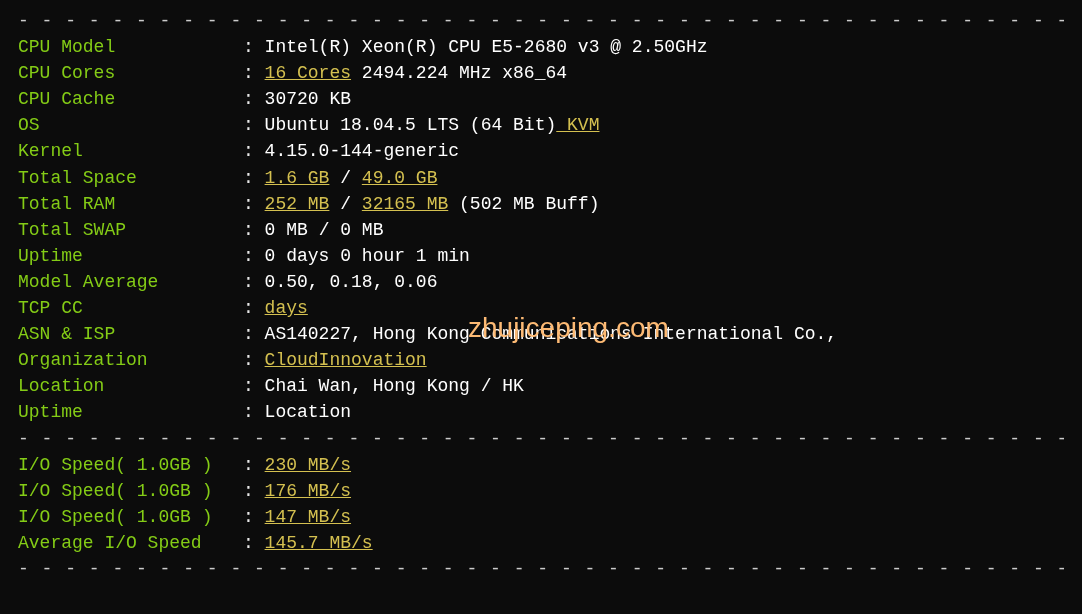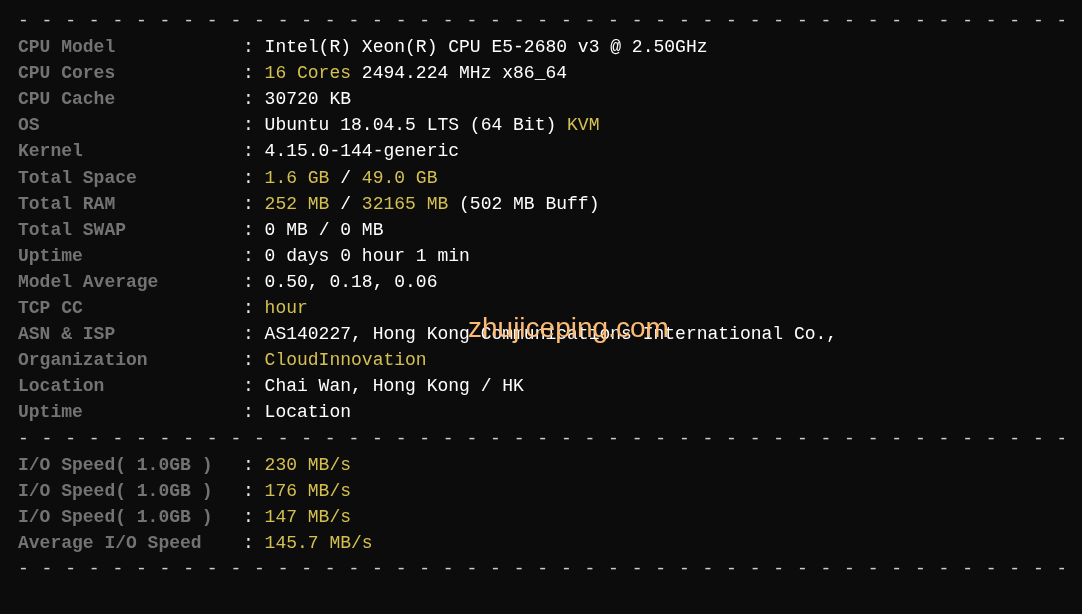--- a/index.html
+++ b/index.html
@@ -13,35 +13,34 @@
       font-family: 'Consolas', 'Courier New', monospace;
       font-size: 18px;
       line-height: 1.45;
       padding: 8px 18px;
       width: 1082px;
       height: 614px;
       overflow: hidden;
       position: relative;
     }
     .cyan { color: #ffffff; }
-    .yellow { color: #d4c050; }
+    .yellow { color: #d4c050; text-decoration: underline; }
     .divider {
       color: #cccccc;
       letter-spacing: 1px;
       white-space: nowrap;
       overflow: hidden;
     }
     .row {
       white-space: pre;
     }
     .label {
       display: inline-block;
       width: 225px;
-      color: #737373;
-      font-weight: bold;
+      color: #84cc16;
     }
     .colon {
       color: #e8e8e8;
     }
     .watermark {
       position: absolute;
       color: #fdba74;
       font-family: Arial, sans-serif;
       font-size: 28px;
       left: 468px;
@@ -67,21 +66,21 @@
 <div class="row"><span class="label">Total Space</span><span class="colon">: </span><span class="yellow">1.6 GB</span><span class="cyan"> / </span><span class="yellow">49.0 GB</span></div>
 
 <div class="row"><span class="label">Total RAM</span><span class="colon">: </span><span class="yellow">252 MB</span><span class="cyan"> / </span><span class="yellow">32165 MB</span><span class="cyan"> (502 MB Buff)</span></div>
 
 <div class="row"><span class="label">Total SWAP</span><span class="colon">: </span><span class="cyan">0 MB</span><span class="cyan"> / </span><span class="cyan">0 MB</span></div>
 
 <div class="row"><span class="label">Uptime</span><span class="colon">: </span><span class="cyan">0 days 0 hour 1 min</span></div>
 
 <div class="row"><span class="label">Model Average</span><span class="colon">: </span><span class="cyan">0.50, 0.18, 0.06</span></div>
 
-<div class="row"><span class="label">TCP CC</span><span class="colon">: </span><span class="yellow">hour</span></div>
+<div class="row"><span class="label">TCP CC</span><span class="colon">: </span><span class="yellow">days</span></div>
 
 <div class="row"><span class="label">ASN &amp; ISP</span><span class="colon">: </span><span class="cyan">AS140227, Hong Kong Communications International Co.,</span></div>
 
 <div class="row"><span class="label">Organization</span><span class="colon">: </span><span class="yellow">CloudInnovation</span></div>
 
 <div class="row"><span class="label">Location</span><span class="colon">: </span><span class="cyan">Chai Wan, Hong Kong / HK</span></div>
 
 <div class="row"><span class="label">Uptime</span><span class="colon">: </span><span class="cyan">Location</span></div>
 
 <div class="divider">- - - - - - - - - - - - - - - - - - - - - - - - - - - - - - - - - - - - - - - - - - - - - - - - - - - - - -</div>

